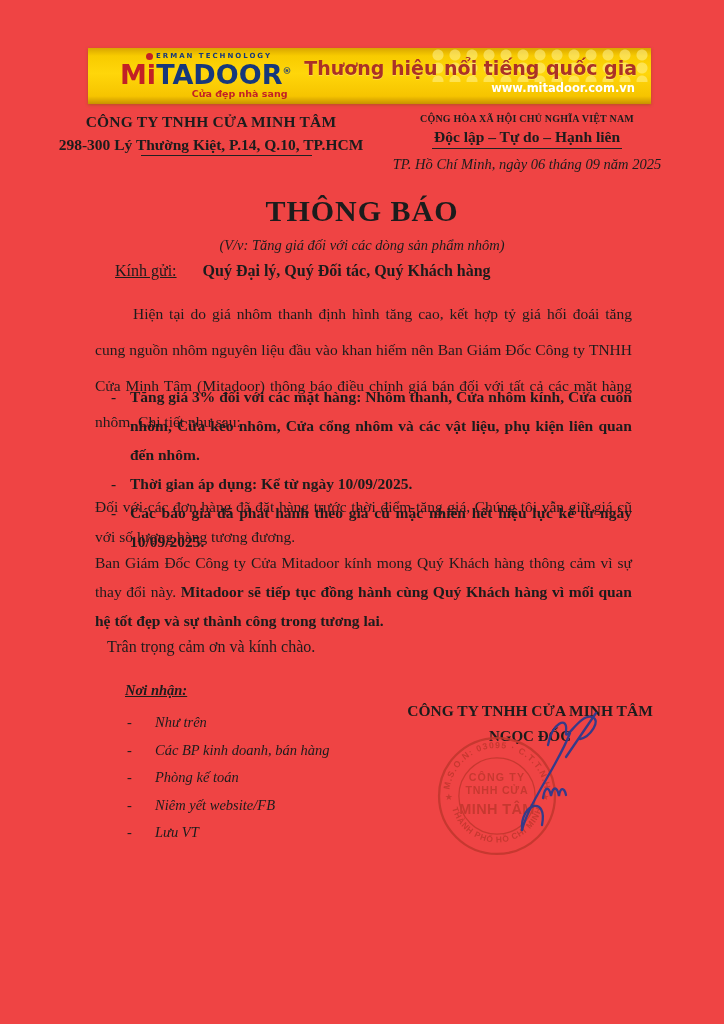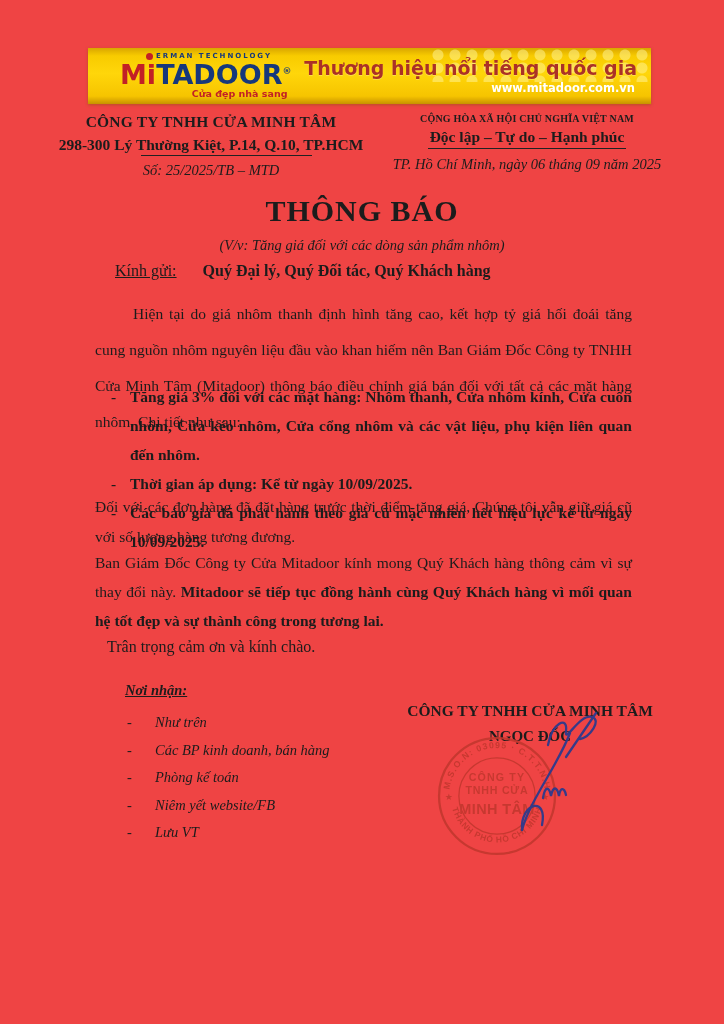--- a/index.html
+++ b/index.html
@@ -94,25 +94,24 @@
     </div>
     <div class="banner-right">
       <div class="banner-slogan">Thương hiệu nổi tiếng quốc gia</div>
       <div class="banner-site">www.mitadoor.com.vn</div>
     </div>
   </div>
 
   <div class="org-block">
     <div class="org-name">CÔNG TY TNHH CỬA MINH TÂM</div>
     <div><span class="org-address">298-300 Lý Thường Kiệt, P.14, Q.10, TP.HCM</span></div>
-    <div class="org-ref">Số: 25/2025/TB – MTD</div>
   </div>
   <div class="national-block">
     <div class="nat-line1">CỘNG HÒA XÃ HỘI CHỦ NGHĨA VIỆT NAM</div>
-    <div><span class="nat-line2">Độc lập – Tự do – Hạnh phúc</span></div>
+    <div><span class="nat-line2">Độc lập – Tự do – Hạnh liên</span></div>
     <div class="nat-date">TP. Hồ Chí Minh, ngày 06 tháng 09 năm 2025</div>
   </div>
 
   <div class="doc-title">THÔNG BÁO</div>
   <div class="doc-subject">(V/v: Tăng giá đối với các dòng sản phẩm nhôm)</div>
 
   <div class="salutation">
     <span class="sal-label">Kính gửi:</span>
     <span class="sal-value">Quý Đại lý, Quý Đối tác, Quý Khách hàng</span>
   </div>

